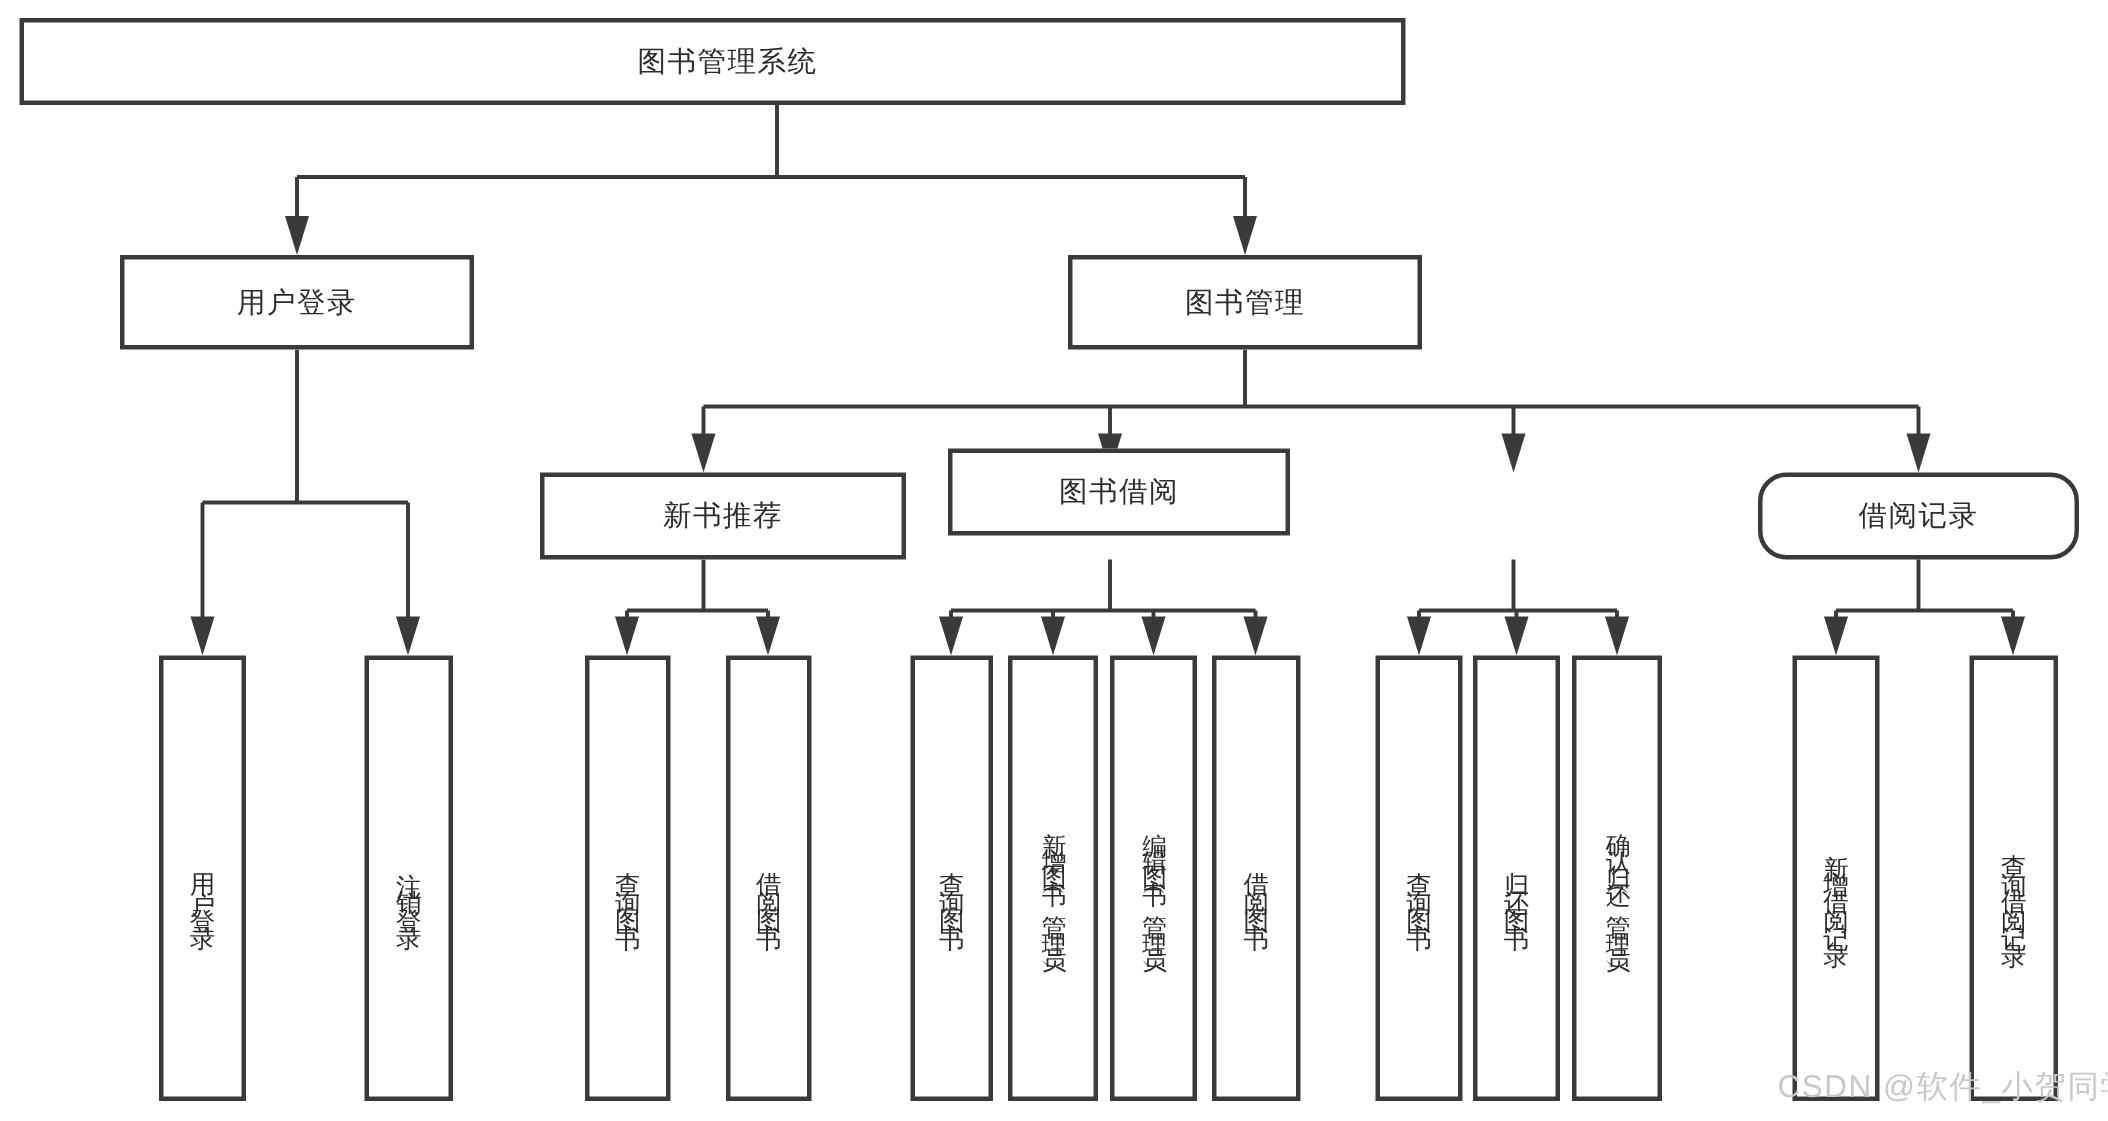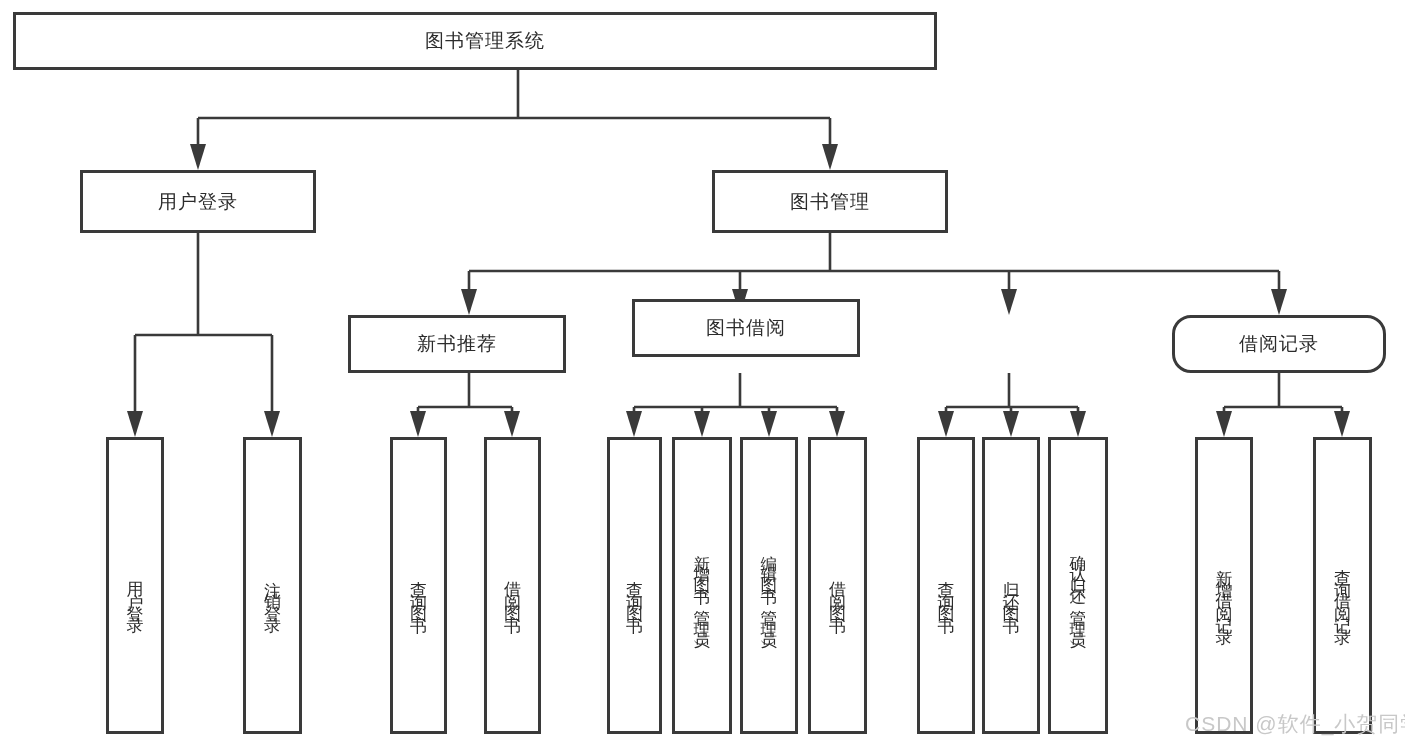--- a/index.html
+++ b/index.html
@@ -44,21 +44,21 @@
     line-height:1;
     padding-top:12px; 
     white-space:nowrap;
   }
   
   .n-root   {left:13px;  top:12px;  width:924px; height:58px;padding-left:20px;}
   
   .n-l2a    {left:80px;  top:170px; width:236px;  height:63px;}
   .n-l2b    {left:712px; top:170px; width:236px;  height:63px;}
   
-  .n-l3a    {left:348px; top:315px; width:218px;  height:58px;}
+  .n-l3a    {left:360px; top:315px; width:244px;  height:58px;}
   .n-l3b    {left:632px; top:299px; width:228px;  height:58px;}
   .n-l3c    {left:900px; top:315px; width:218px;  height:58px;}
   .n-l3d    {left:1172px;top:315px; width:214px;  height:58px;border-radius:19px;}
   
   .leaf{top:437px;height:297px;}
   .n-a1{left:106px; width:58px;}
   .n-a2{left:243px; width:59px;}
   .n-b1{left:390px; width:57px;}
   .n-b2{left:484px; width:57px;}
   .n-c1{left:607px; width:55px;}

